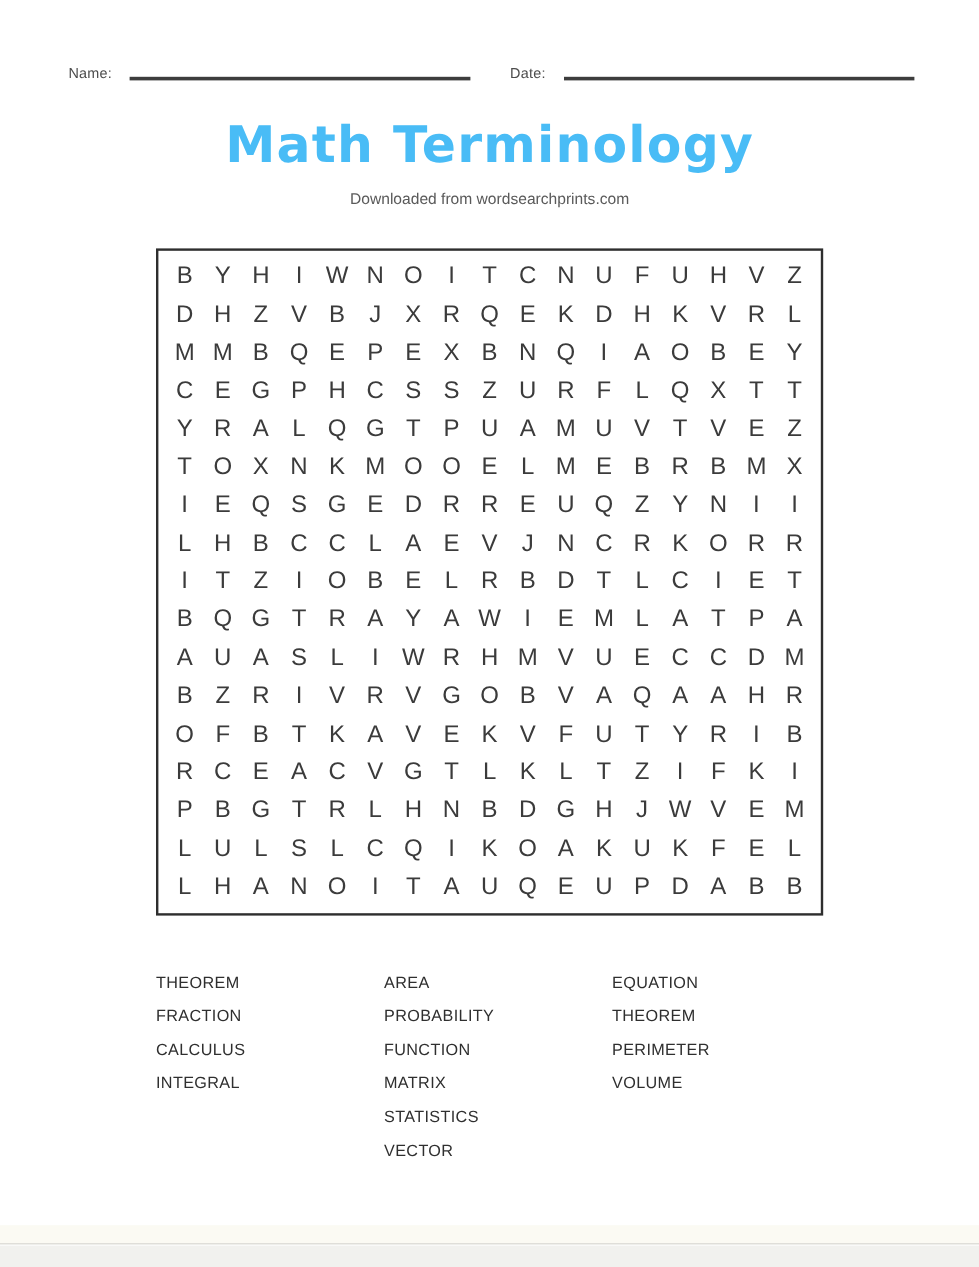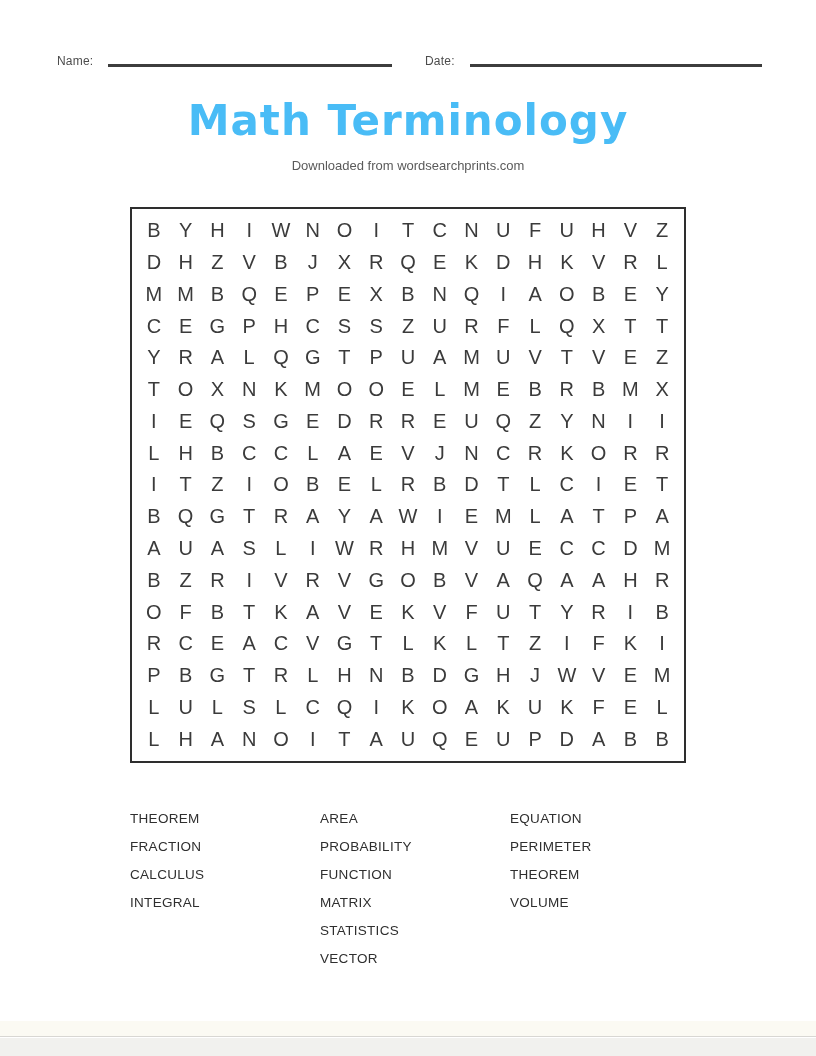--- a/index.html
+++ b/index.html
@@ -394,21 +394,21 @@
       <div class="word-col">
         <div class="word">AREA</div>
         <div class="word">PROBABILITY</div>
         <div class="word">FUNCTION</div>
         <div class="word">MATRIX</div>
         <div class="word">STATISTICS</div>
         <div class="word">VECTOR</div>
       </div>
       <div class="word-col">
         <div class="word">EQUATION</div>
+        <div class="word">THEOREM</div>
         <div class="word">PERIMETER</div>
-        <div class="word">THEOREM</div>
         <div class="word">VOLUME</div>
       </div>
     </div>
 
   <div class="footer-band-cream"></div>
   <div class="footer-band-gray"></div>
 </div>
 
 </body></html>

